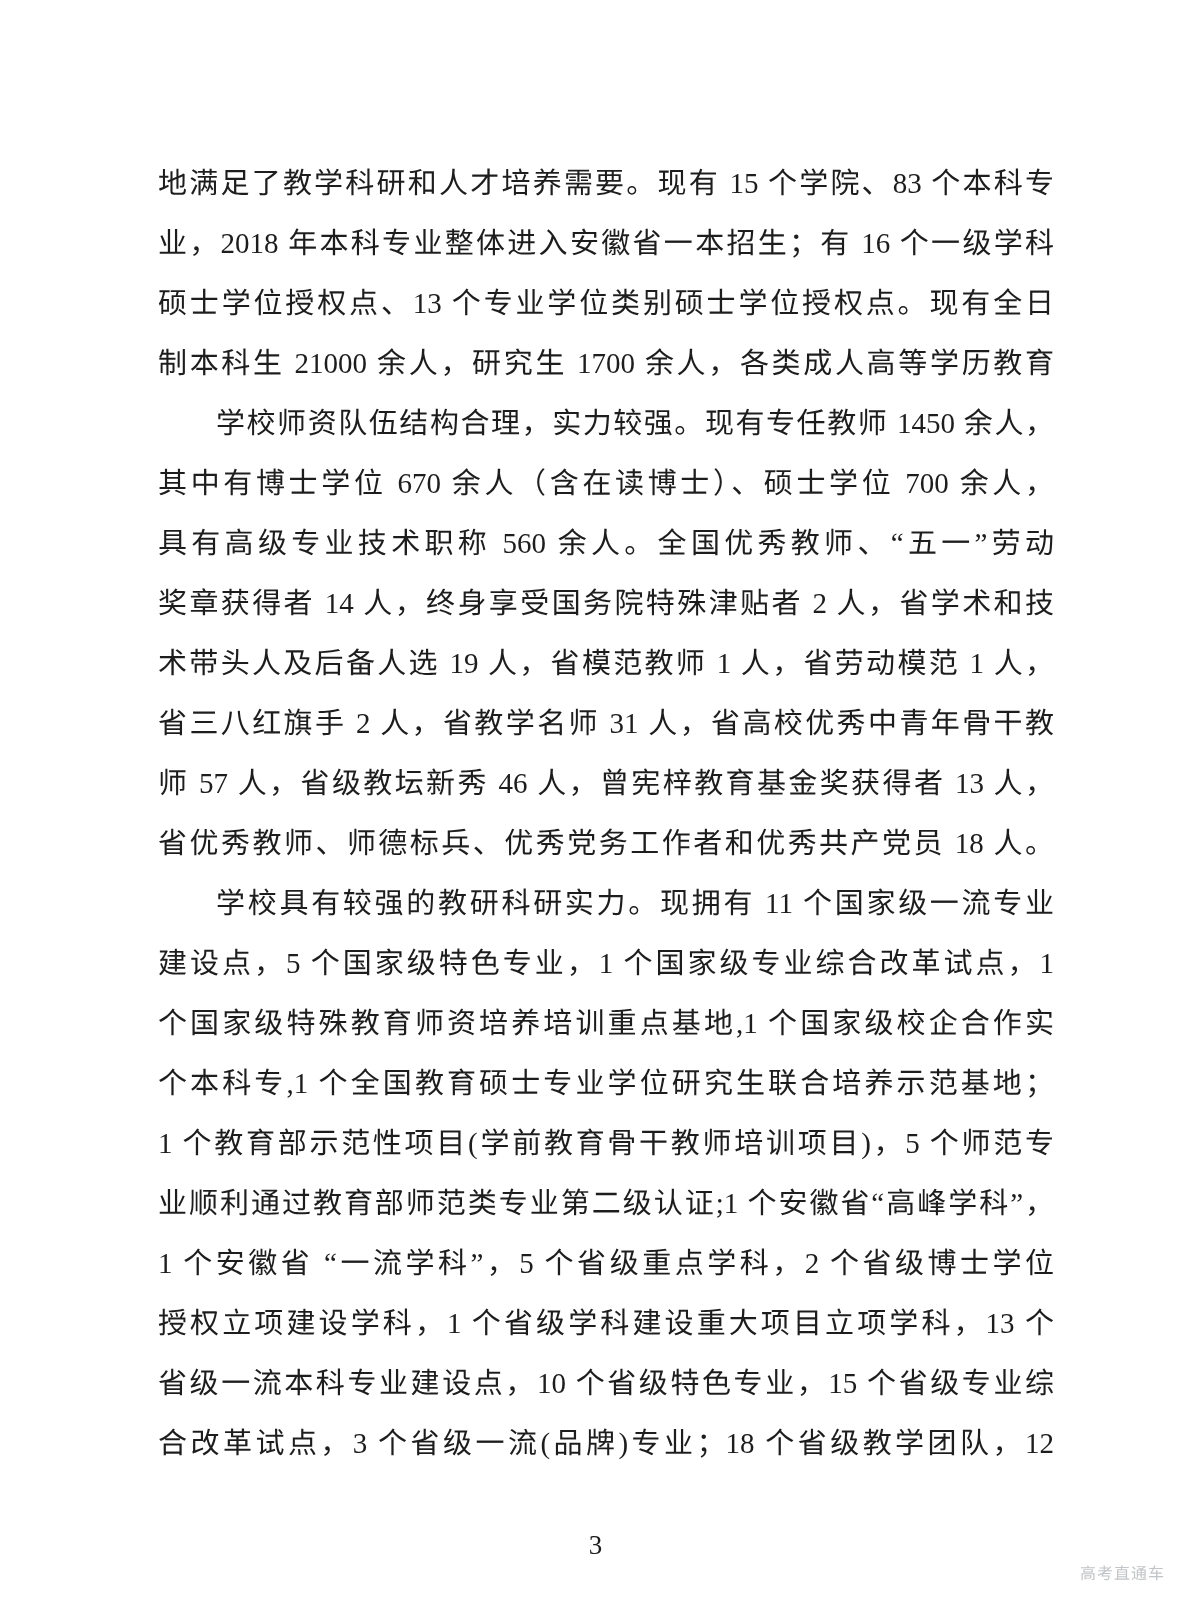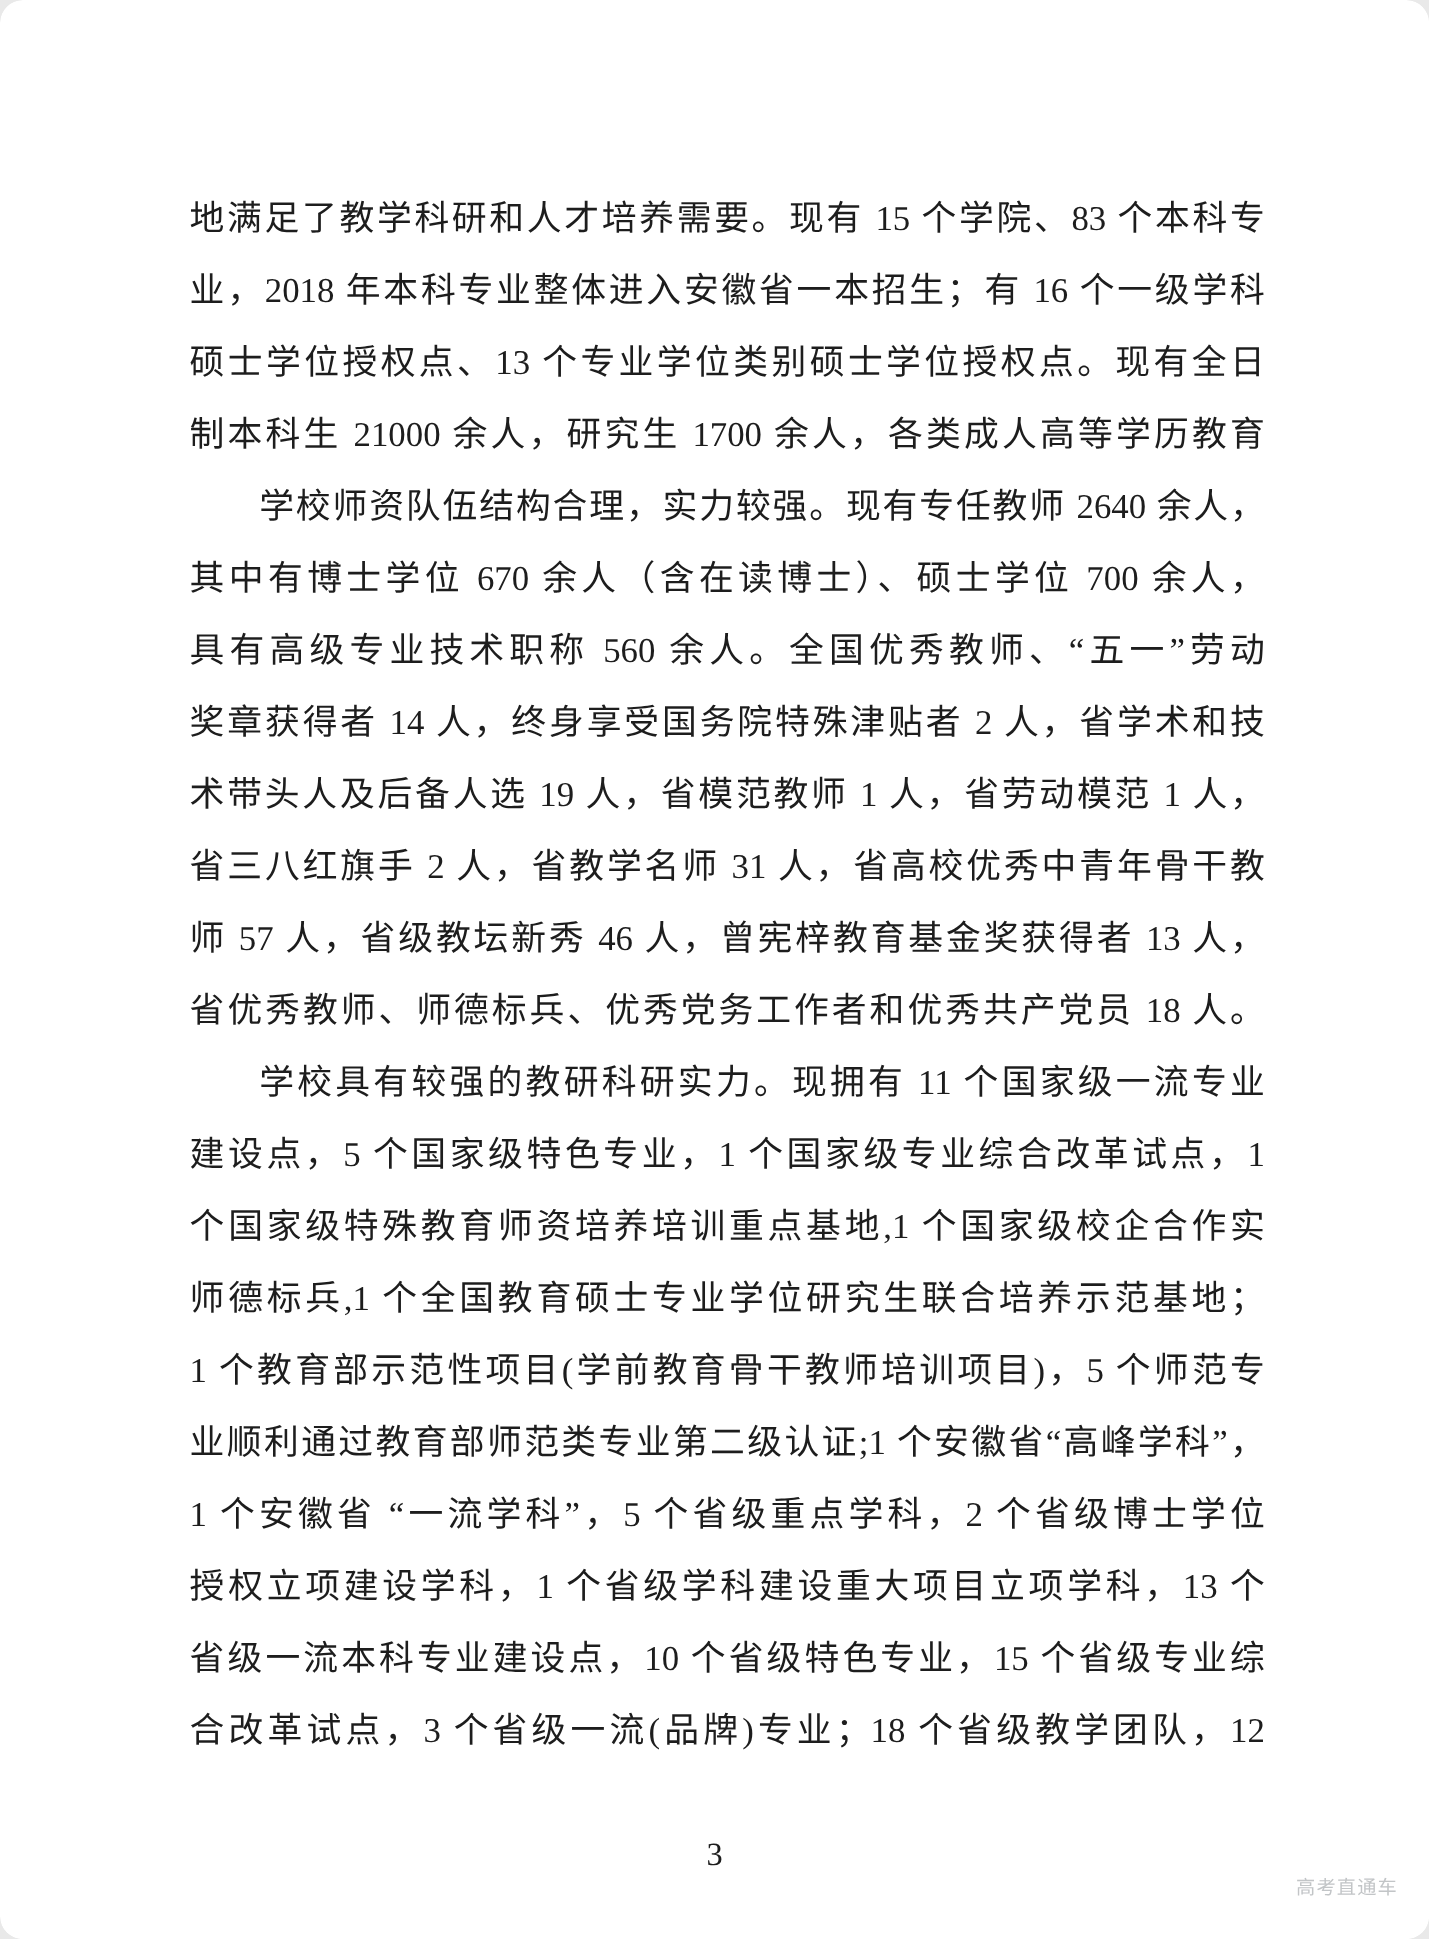--- a/index.html
+++ b/index.html
@@ -1,20 +1,20 @@
 <!DOCTYPE html>
 <html lang="zh-CN" style="--bg: #ffffff; --text: #1d1d1d; --wm: #c2c5c7;"><head>
 <meta charset="utf-8">
 <style>
   :root{
     --bg:#ffffff;
     --text:#1d1d1d;
     --wm:#c2c5c7;
   }
-  *{margin:0;padding:0;box-sizing:border-box;border-radius:19px;}
+  *{margin:0;padding:0;box-sizing:border-box;}
   html,body{background:#e9e9e9;}
   body{
     font-family:"Liberation Serif","DejaVu Serif",serif;
   }
   .page{
     position:relative;
     width:1191px;
     height:1616px;
     background:var(--bg);
     overflow:hidden;
@@ -66,32 +66,32 @@
 </style>
 </head>
 <body>
 
 <div class="page">
   <div class="doc">
       <div class="line">地满足了教学科研和人才培养需要。现有 15 个学院、83 个本科专</div>
       <div class="line">业，2018 年本科专业整体进入安徽省一本招生；有 16 个一级学科</div>
       <div class="line">硕士学位授权点、13 个专业学位类别硕士学位授权点。现有全日</div>
       <div class="line">制本科生 21000 余人，研究生 1700 余人，各类成人高等学历教育</div>
-      <div class="line indent">学校师资队伍结构合理，实力较强。现有专任教师 2640 余人，</div>
+      <div class="line indent">学校师资队伍结构合理，实力较强。现有专任教师 1450 余人，</div>
       <div class="line">其中有博士学位 670 余人（含在读博士）、硕士学位 700 余人，</div>
       <div class="line">具有高级专业技术职称 560 余人。全国优秀教师、“五一”劳动</div>
       <div class="line">奖章获得者 14 人，终身享受国务院特殊津贴者 2 人，省学术和技</div>
       <div class="line">术带头人及后备人选 19 人，省模范教师 1 人，省劳动模范 1 人，</div>
       <div class="line">省三八红旗手 2 人，省教学名师 31 人，省高校优秀中青年骨干教</div>
       <div class="line">师 57 人，省级教坛新秀 46 人，曾宪梓教育基金奖获得者 13 人，</div>
       <div class="line">省优秀教师、师德标兵、优秀党务工作者和优秀共产党员 18 人。</div>
       <div class="line indent">学校具有较强的教研科研实力。现拥有 11 个国家级一流专业</div>
       <div class="line">建设点，5 个国家级特色专业，1 个国家级专业综合改革试点，1</div>
       <div class="line">个国家级特殊教育师资培养培训重点基地,1 个国家级校企合作实</div>
-      <div class="line">师德标兵,1 个全国教育硕士专业学位研究生联合培养示范基地；</div>
+      <div class="line">个本科专,1 个全国教育硕士专业学位研究生联合培养示范基地；</div>
       <div class="line">1 个教育部示范性项目(学前教育骨干教师培训项目)，5 个师范专</div>
       <div class="line">业顺利通过教育部师范类专业第二级认证;1 个安徽省“高峰学科”，</div>
       <div class="line">1 个安徽省 “一流学科”，5 个省级重点学科，2 个省级博士学位</div>
       <div class="line">授权立项建设学科，1 个省级学科建设重大项目立项学科，13 个</div>
       <div class="line">省级一流本科专业建设点，10 个省级特色专业，15 个省级专业综</div>
       <div class="line">合改革试点，3 个省级一流(品牌)专业；18 个省级教学团队，12</div>
     </div>
   <div class="page-number">3</div>
   <div class="watermark">高考直通车</div>
 </div>

